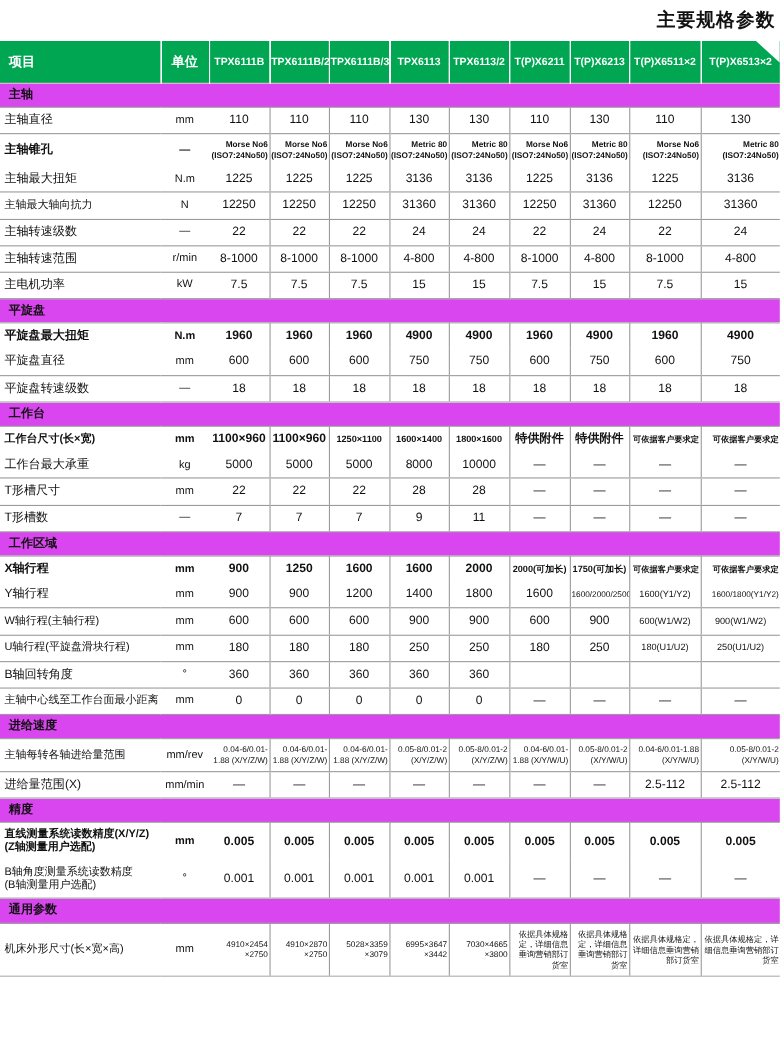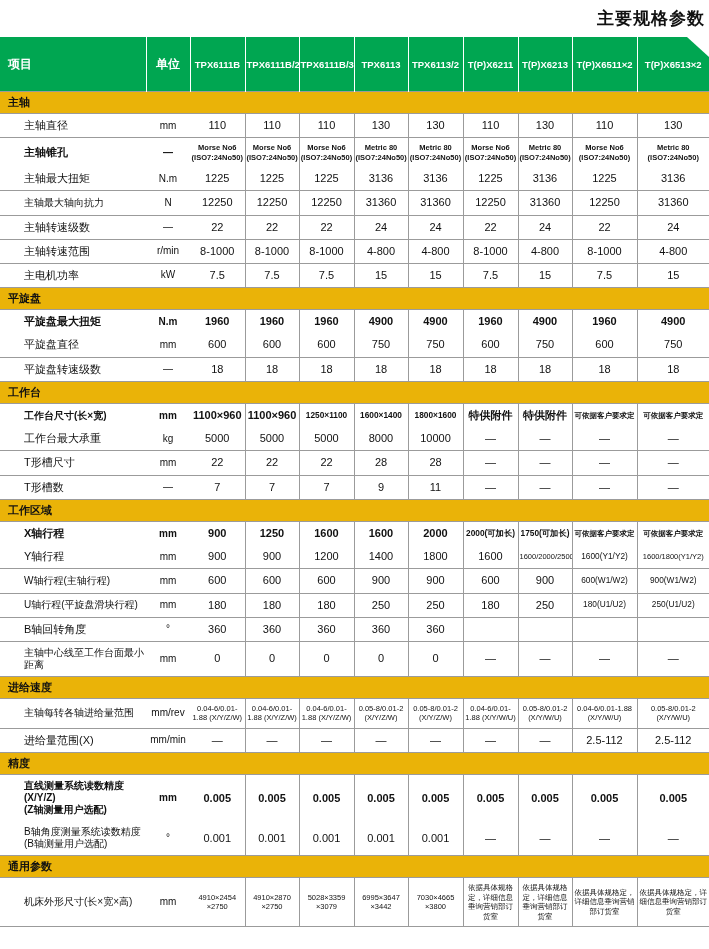--- a/index.html
+++ b/index.html
@@ -1,36 +1,36 @@
 <!DOCTYPE html>
 <html><head>
 <meta charset="utf-8">
 <style>
   html,body{margin:0;padding:0;background:#fff;}
   body{width:709px;font-family:"Liberation Sans","DejaVu Sans",sans-serif;color:#111;-webkit-font-smoothing:antialiased;}
   #page-title{font-size:17px;font-weight:bold;margin:0;padding:7px 4px 7px 4px;letter-spacing:1px;text-align:right;}
   .tablewrap{position:relative;width:709px;}
   table{border-collapse:collapse;table-layout:fixed;width:709px;}
   
-  thead th{background:#00A651;color:#fff;font-weight:bold;font-size:9.5px;height:54px;border-right:1px solid #fff;padding:0 1px;overflow:hidden;}
+  thead th{background:#00A651;color:#fff;font-weight:bold;font-size:9.5px;height:38px;border-right:1px solid #fff;padding:0 1px;overflow:hidden;}
   thead th:last-child{border-right:none;}
   thead th.c-item{text-align:left;font-size:12px;padding-left:8px;}
   thead th.c-unit{font-size:12px;}
   .corner{position:absolute;top:0;right:0;width:22px;height:20px;background:#fff;clip-path:polygon(0 0,100% 0,100% 100%);}
   
-  tr.section td{background:#eab308;font-weight:bold;font-size:11px;text-align:left;padding:4px 8px;border-top:1px solid #9b9b9b;border-bottom:1px solid #9b9b9b;}
+  tr.section td{background:#d946ef;font-weight:bold;font-size:11px;text-align:left;padding:4px 8px;border-top:1px solid #9b9b9b;border-bottom:1px solid #9b9b9b;}
   
   tbody td{font-size:11px;text-align:center;vertical-align:middle;padding:5px 1px;border-bottom:1px solid #9b9b9b;white-space:pre-line;overflow:hidden;line-height:1.2;}
   tr.nb td{border-bottom:none;font-weight:bold;}
-  td.lbl{text-align:left;padding-left:24px;padding-right:2px;}
+  td.lbl{text-align:left;padding-left:4px;padding-right:2px;}
   td.lbl.lbl-s{font-size:10px;}
   td.unit{font-size:10px;}
   td.val + td.val{border-left:1px solid #9b9b9b;}
   td.vs{font-size:8.3px;}
-  td.vxs{font-size:7.5px;line-height:1.25;}
+  td.vxs{font-size:7.5px;line-height:1.25;text-align:right;}
 </style>
 </head>
 <body>
 
 <h1 id="page-title">主要规格参数</h1>
 
 <div class="tablewrap">
   <table>
     <colgroup>
       <col style="width:146px">

